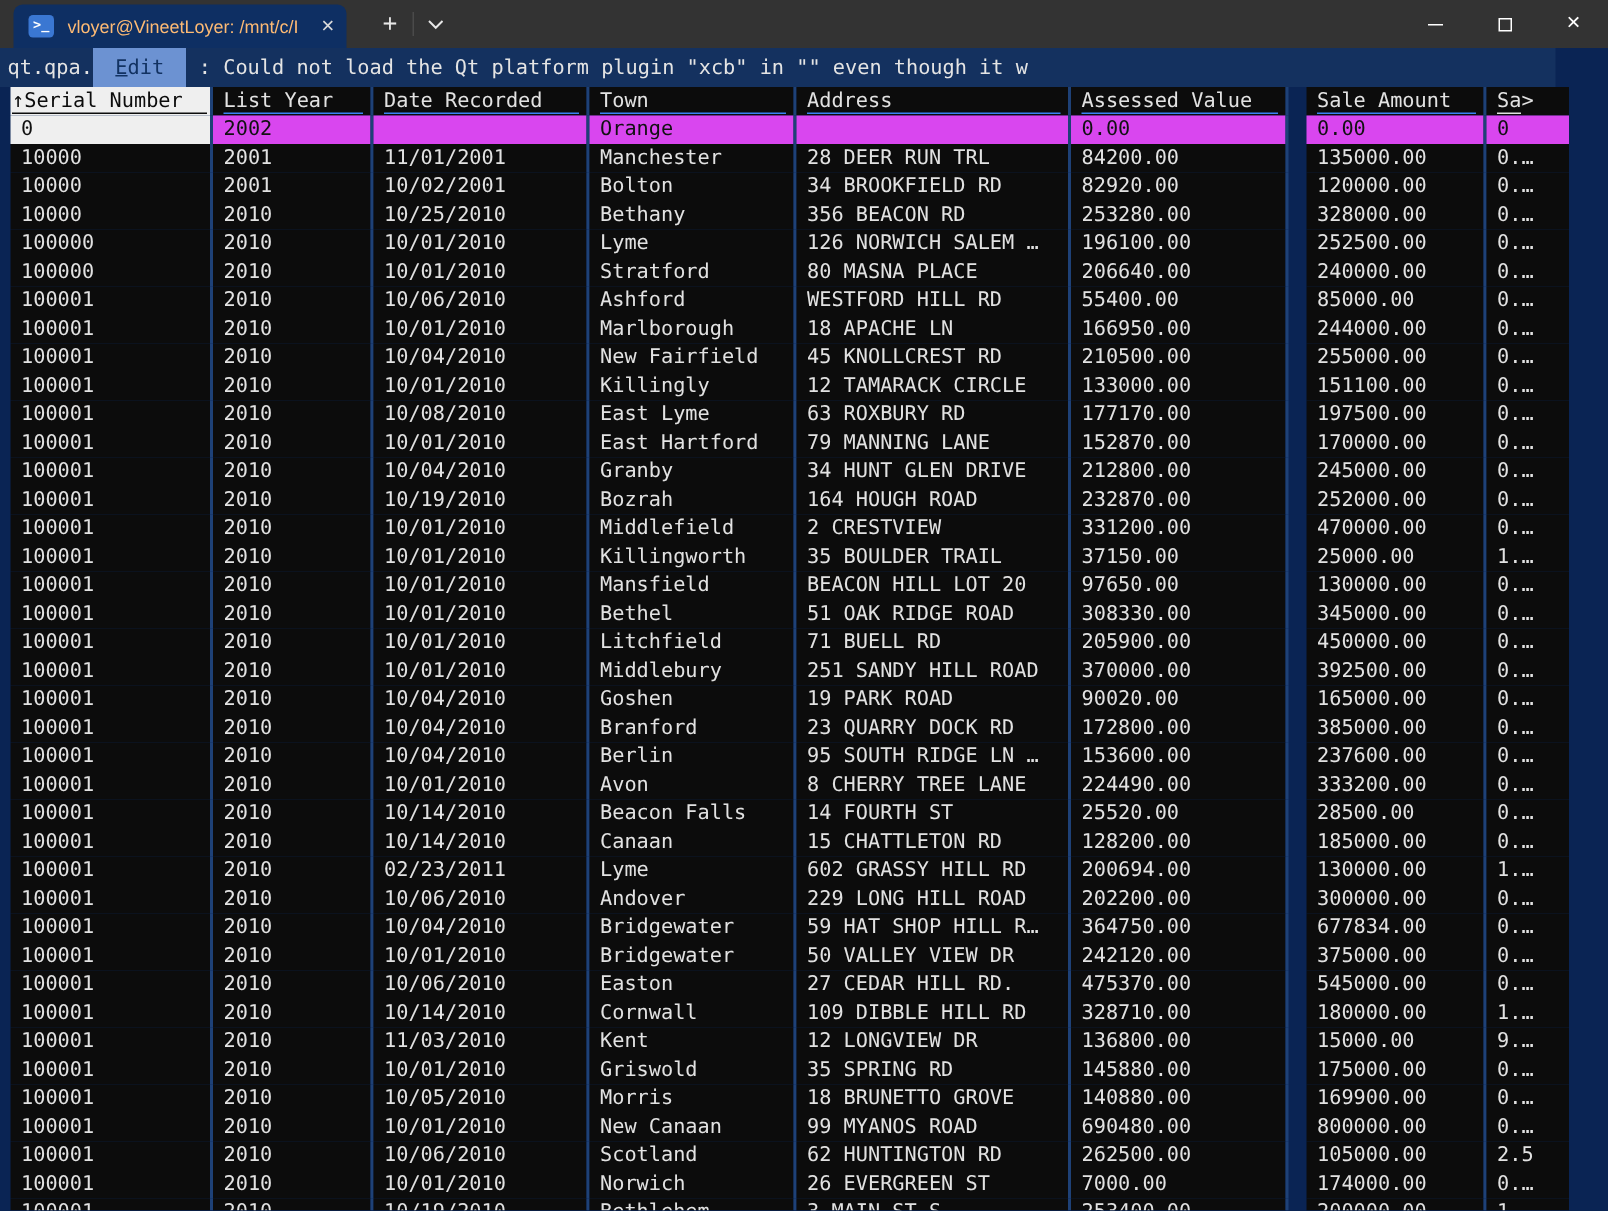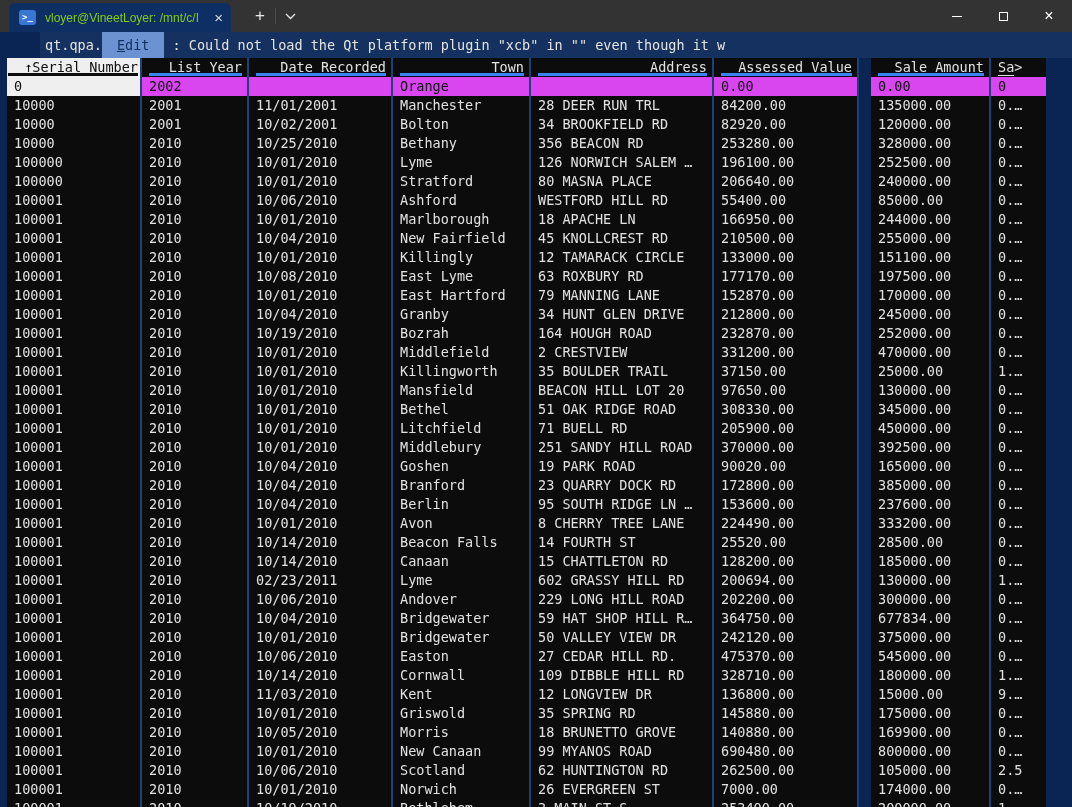--- a/index.html
+++ b/index.html
@@ -7,37 +7,37 @@
   body { font-family:"DejaVu Sans Mono", monospace; background:#0a2454; }
   .screen { position:relative; width:1072px; height:807px; overflow:hidden; }
 
   
   .titlebar { height:32px; background:#333333; display:flex; align-items:stretch; }
   .tab { margin-left:9px; margin-top:3px; width:222px; background:#0e2f63;
          border-radius:6px 6px 0 0; display:flex; align-items:center; padding:0 8px 0 10px; }
   .tab-icon { width:17px; height:15px; border-radius:3px; background:#3a77d2; color:#fff;
               font-size:9px; line-height:15px; text-align:center; font-weight:bold;
               font-family:"DejaVu Sans Mono", monospace; flex:0 0 auto; }
-  .tab-title { color:#84cc16; font-family:"Liberation Sans", sans-serif; font-size:12px;
+  .tab-title { color:#fdba74; font-family:"Liberation Sans", sans-serif; font-size:12px;
                margin-left:9px; white-space:nowrap; overflow:hidden; flex:1 1 auto; }
   .tab-close { color:#d9d9d9; font-size:15px; line-height:15px; margin-left:6px;
                font-family:"Liberation Sans", sans-serif; flex:0 0 auto; cursor:default; }
   .newtab { width:30px; color:#e8e8e8; font-size:17px; text-align:center; line-height:32px;
             margin-left:14px; font-family:"Liberation Sans", sans-serif; }
   .tabdrop { width:30px; display:flex; align-items:center; justify-content:center;
              border-left:1px solid #4a4a4a; margin:8px 0; }
   .tabdrop svg { display:block; }
   .wincontrols { margin-left:auto; display:flex; }
   .wbtn { width:46px; height:32px; display:flex; align-items:center; justify-content:center; }
   .min-glyph { width:10px; height:1px; background:#ffffff; }
   .max-glyph { width:9px; height:9px; border:1px solid #ffffff; }
   .close-glyph { color:#ffffff; font-size:16px; line-height:16px; font-family:"Liberation Sans", sans-serif; }
 
   
-  .menurow { display:flex; height:26px;padding-left:40px; }
+  .menurow { display:flex; height:26px; }
   .menubar { position:relative; width:1037px; background:#14315f; color:#e4e4e4;
              font-size:13.5px; line-height:26px; white-space:pre; overflow:hidden; }
   .menubar-fill { flex:1; background:#0a2454; }
   .m-prefix { padding-left:5px; }
   .hl { background:#6c92d2; color:#123262; }
   .menu-edit { display:inline-block; padding:0 15px; height:26px; }
   .menu-edit::first-letter { text-decoration:underline; }
   .help-hint { position:absolute; left:724px; top:0; width:313px; height:26px; padding-left:2px; }
 
   
@@ -47,21 +47,21 @@
   .sep { width:2px; background:#1e4177; flex:0 0 auto; }
   .strip { width:35px; background:#0a2454; flex:1 0 auto; }
   .c { background:#0c0c0c; color:#e2e2e2; font-size:13.5px; line-height:19px;
        white-space:pre; overflow:hidden; padding-left:7px; flex:0 0 auto; }
   .w0{width:133px;} .w1{width:105px;} .w2{width:142px;} .w3{width:136px;}
   .w4{width:181px;} .w5{width:143px;} .w6{width:118px;margin-left:12px;} .w7{width:55px;}
 
   
   .hdr .c { padding-top:0; }
   .hcell { display:block; height:17px; line-height:16px; margin-top:1px; margin-right:5px;
-           border-bottom:3px solid #3b82f6;text-align:right; }
+           border-bottom:1px solid #3b82f6; }
   .hdr .serial { background:#efefef; color:#0c0c0c; padding-left:1px; }
   .hdr .serial .hcell { border-bottom-color:#0c0c0c; margin-right:2px; }
   .sa-wrap { display:flex; height:17px; margin-top:1px; line-height:16px; }
   .sa-u { border-bottom:1px solid #e2e2e2; }
 
   
   .cursor .c { background:#d946ef; color:#111111; }
   .cursor .cursor-cell { background:#efefef; }
 </style>
 </head>

